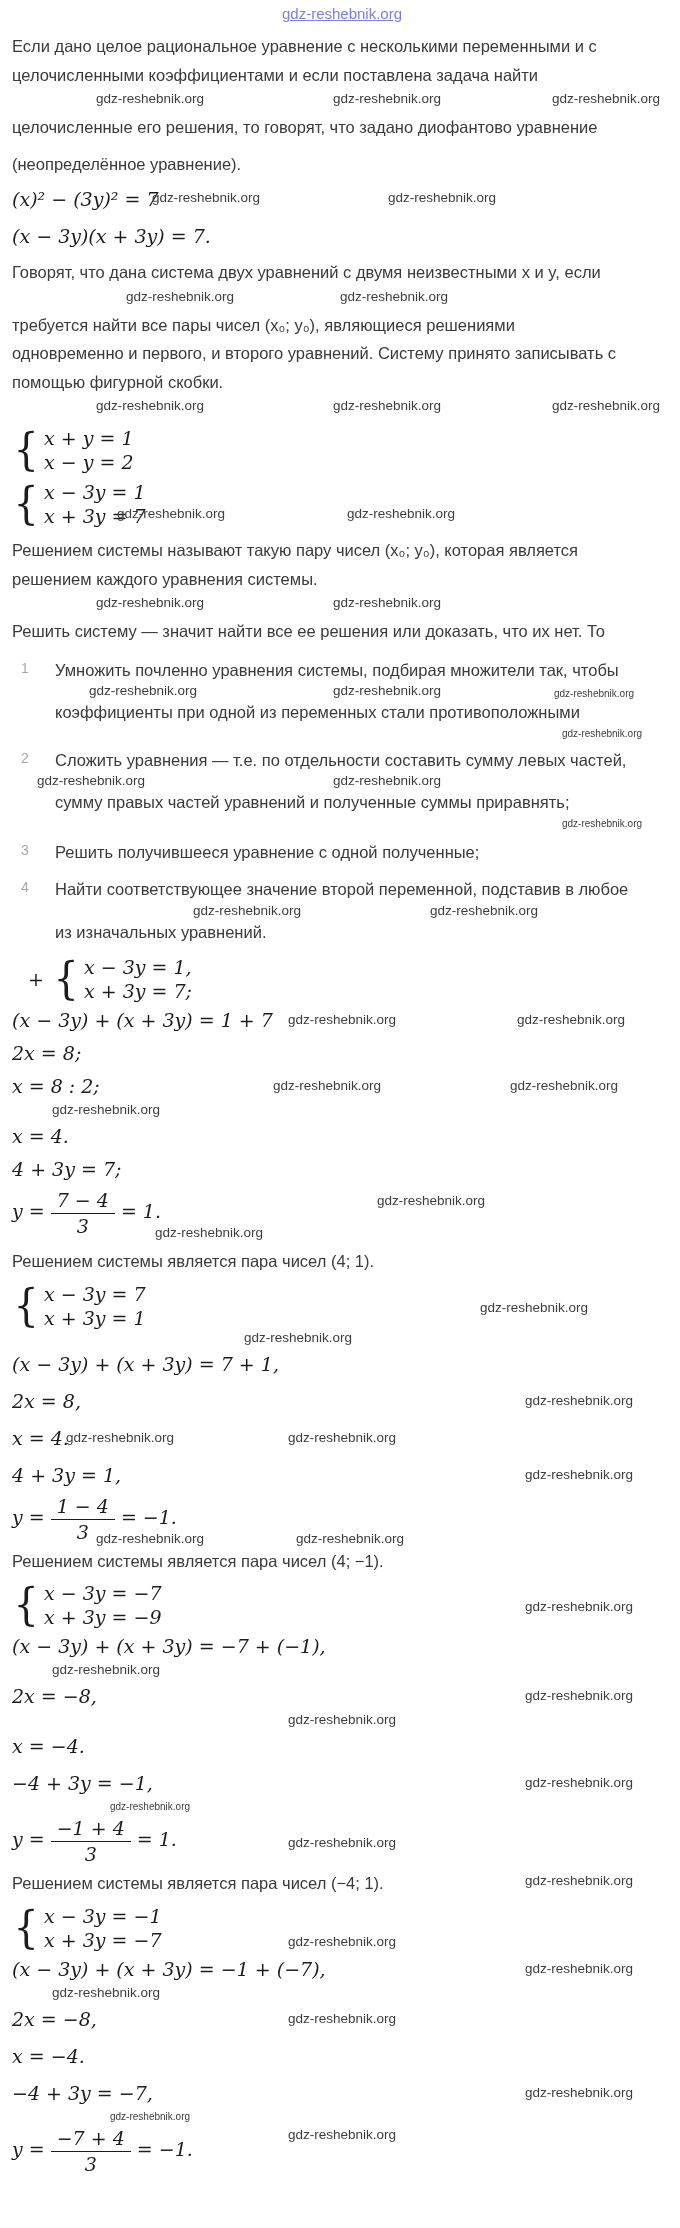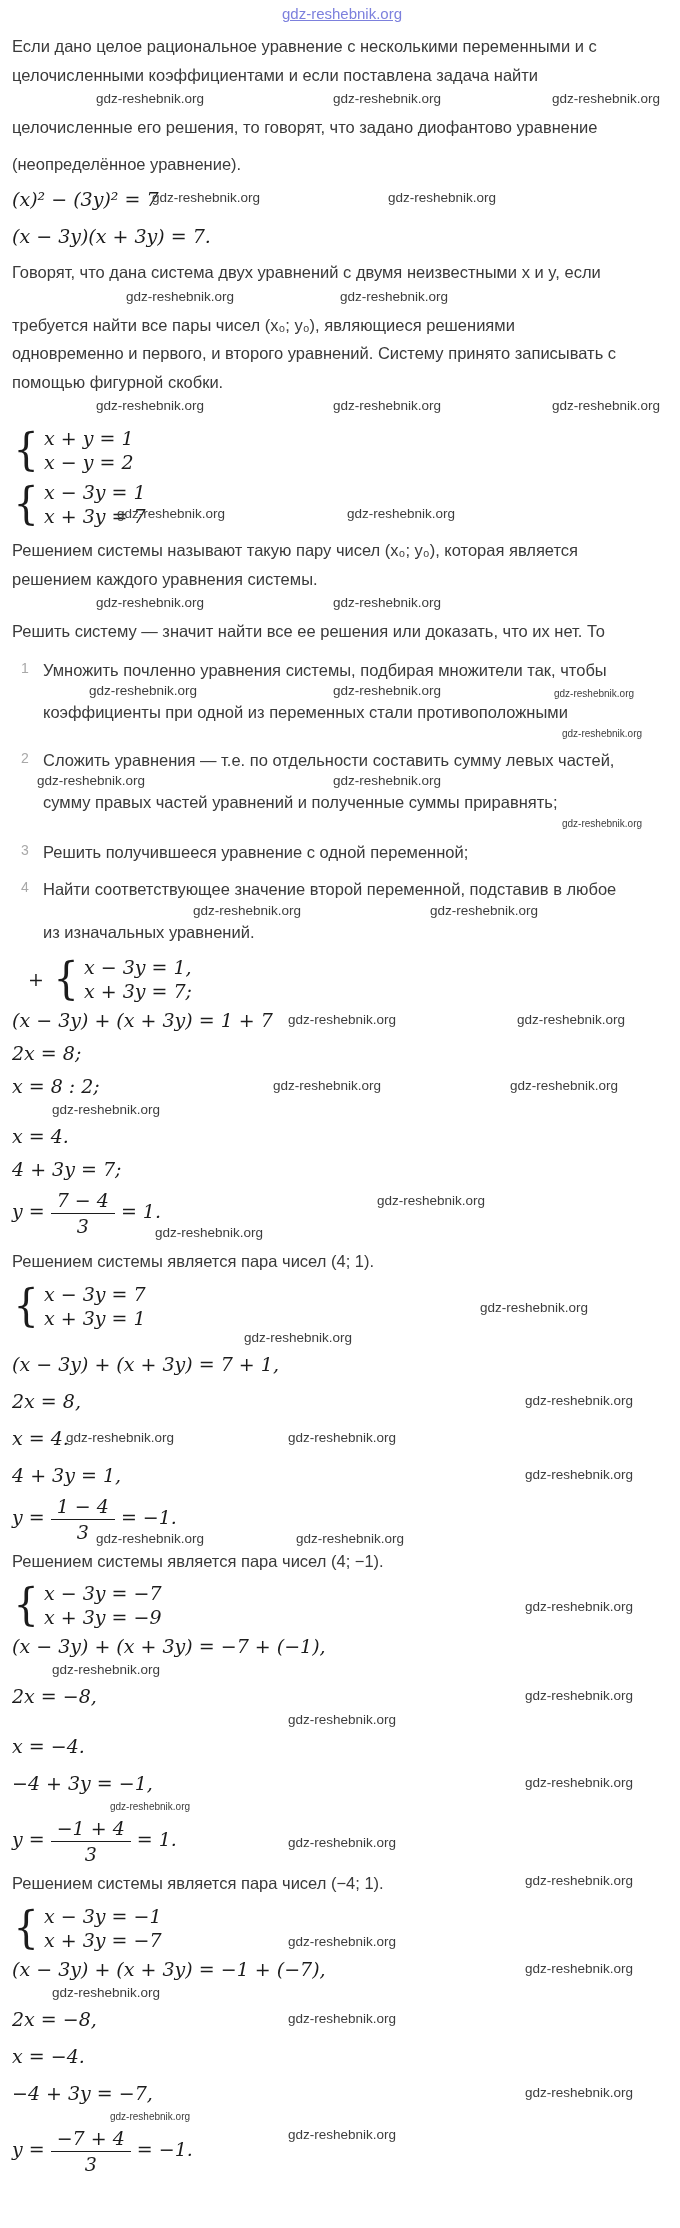--- a/index.html
+++ b/index.html
@@ -31,21 +31,21 @@
   .eqs{display:flex;flex-direction:column;}
   .eqs .math{line-height:24px;}
   .plus{margin-right:8px;}
   .indent{margin-left:16px;}
   .frac{display:inline-block;vertical-align:middle;text-align:center;margin:0 6px;}
   .fnum{display:block;border-bottom:1.5px solid var(--math-text);padding:0 6px 1px;line-height:23px;}
   .fden{display:block;padding-top:1px;line-height:23px;}
   .fracline{margin-top:4px;height:52px;}
   .step{position:relative;padding-left:31px;}
   .snum{position:absolute;left:9px;top:2px;color:var(--step-number);font-size:14px;}
-  .step .t{line-height:25.5px;}
+  .step .t{line-height:25.5px;margin-left:12px;}
   .g6{margin-top:6px;}.g8{margin-top:8px;}.g10{margin-top:10px;}.g12{margin-top:12px;}
 </style>
 </head>
 <body>
 
 <div class="page">
 
   <a class="toplink" href="#">gdz-reshebnik.org</a>
 
   <div class="t">Если дано целое рациональное уравнение с несколькими переменными и с</div>
@@ -136,21 +136,21 @@
       <span class="wm" style="left:290px;top:0">gdz-reshebnik.org</span>
     </div>
     <div class="t">сумму правых частей уравнений и полученные суммы приравнять;</div>
     <div class="wmrow tiny">
       <span class="wm small" style="left:519px;top:0">gdz-reshebnik.org</span>
     </div>
   </div>
 
   <div class="step g10">
     <span class="snum">3</span>
-    <div class="t">Решить получившееся уравнение с одной переменной;</div>
+    <div class="t">Решить получившееся уравнение с одной полученные;</div>
   </div>
 
   <div class="step g12">
     <span class="snum">4</span>
     <div class="t">Найти соответствующее значение второй переменной, подставив в любое</div>
     <div class="wmrow short">
       <span class="wm" style="left:150px;top:0">gdz-reshebnik.org</span>
       <span class="wm" style="left:387px;top:0">gdz-reshebnik.org</span>
     </div>
     <div class="t">из изначальных уравнений.</div>

